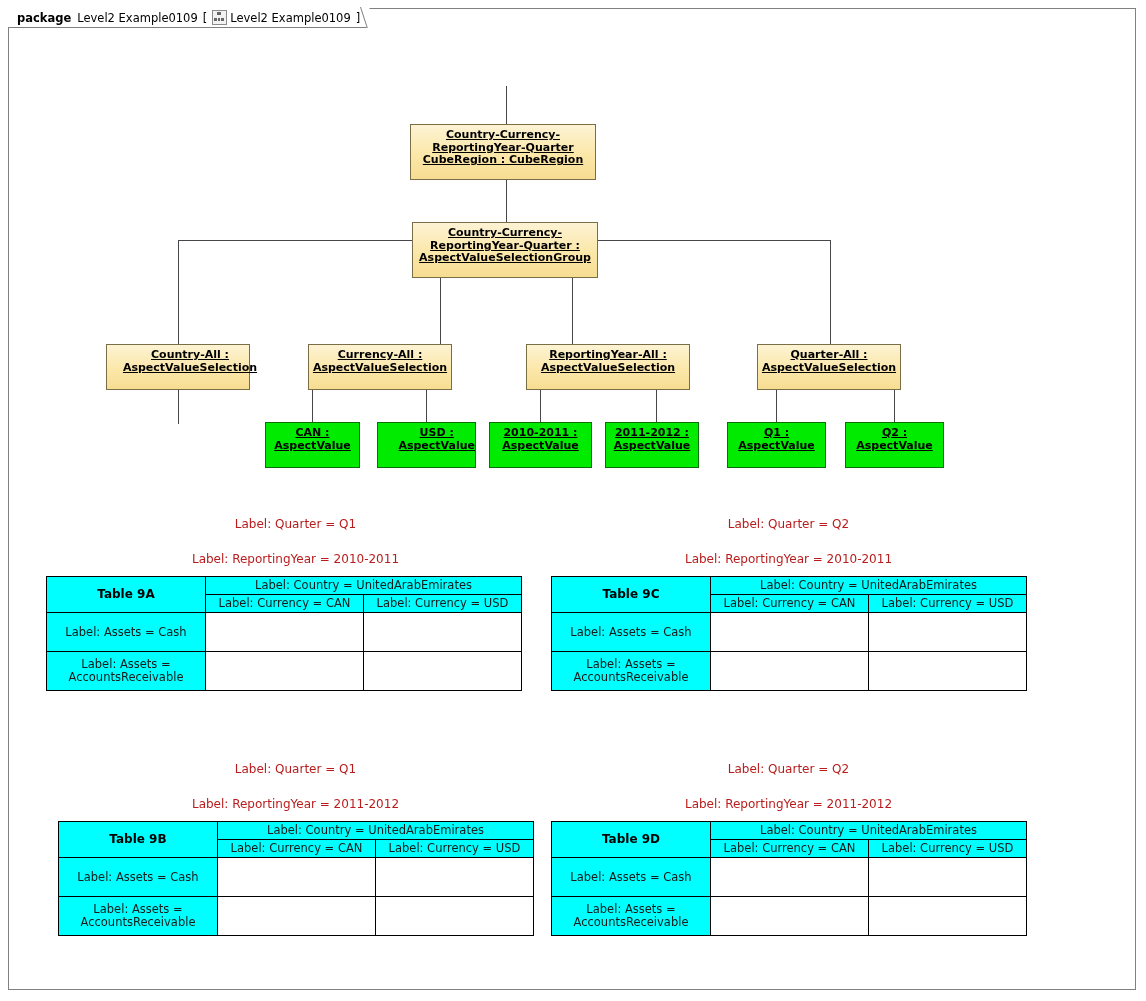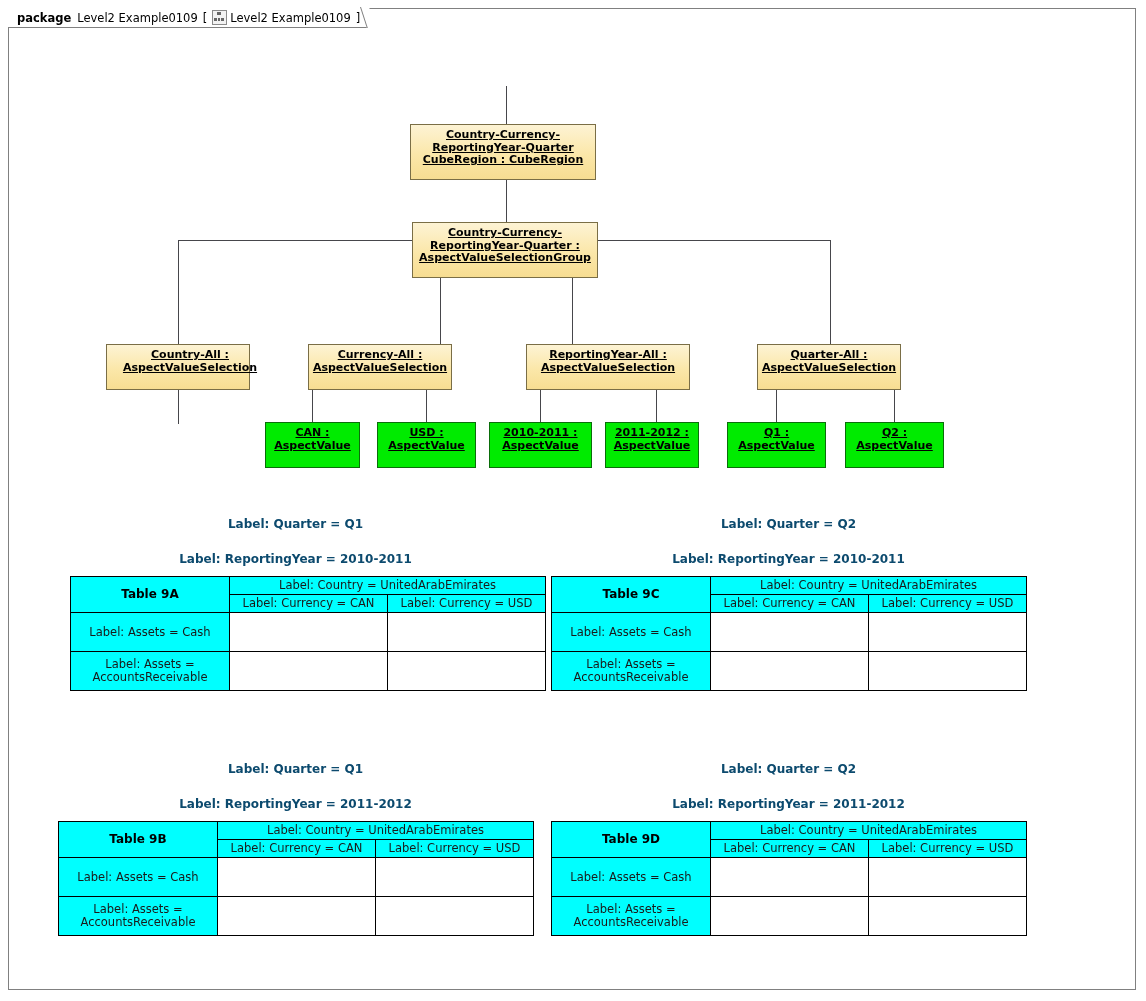--- a/index.html
+++ b/index.html
@@ -137,22 +137,22 @@
   .node.green {
     background: #00eb00;
     border: 1px solid #0a6e0a;
     color: #000;
   }
 
   
   .cap {
     position: absolute;
     font-size: 12px;
-    font-weight: bold;
-    color: #0c4a6e;
+    font-weight: normal;
+    color: #b91c1c;
     text-align: center;
     white-space: nowrap;
   }
 
   
   .tbl {
     position: absolute;
     border-collapse: collapse;
     table-layout: fixed;
     background: #ffffff;
@@ -261,21 +261,21 @@
   </div>
 
 
   <div class="node green shadow" style="left:265px; top:422px; width:95px; height:46px;">
     <div>
       <span class="txt">CAN :</span>
       <span class="txt">AspectValue</span>
     </div>
   </div>
 
-  <div class="node green shadow" style="left:377px; top:422px; width:99px; height:46px;">
+  <div class="node green shadow" style="left:377px; top:422px; width:99px; height:46px;justify-content:flex-end;">
     <div>
       <span class="txt">USD :</span>
       <span class="txt">AspectValue</span>
     </div>
   </div>
 
   <div class="node green shadow" style="left:489px; top:422px; width:103px; height:46px;">
     <div>
       <span class="txt">2010-2011 :</span>
       <span class="txt">AspectValue</span>
@@ -298,21 +298,21 @@
 
   <div class="node green shadow" style="left:845px; top:422px; width:99px; height:46px;">
     <div>
       <span class="txt">Q2 :</span>
       <span class="txt">AspectValue</span>
     </div>
   </div>
 
   <div class="cap" style="left:58px; top:517px; width:475px;">Label: Quarter = Q1</div>
   <div class="cap" style="left:58px; top:552px; width:475px;">Label: ReportingYear = 2010-2011</div>
-  <table class="tbl" style="left:70px; top:576px; width:475px;border-radius:19px;">
+  <table class="tbl" style="left:46px; top:576px; width:475px;border-radius:19px;">
     <colgroup>
         <col style="width:159px">
         <col style="width:158px">
         <col style="width:158px">
       </colgroup>
     <tbody>
       <tr>
         <td class="title" rowspan="2">Table 9A</td>
         <td class="hd" colspan="2">Label: Country = UnitedArabEmirates</td>
       </tr>

